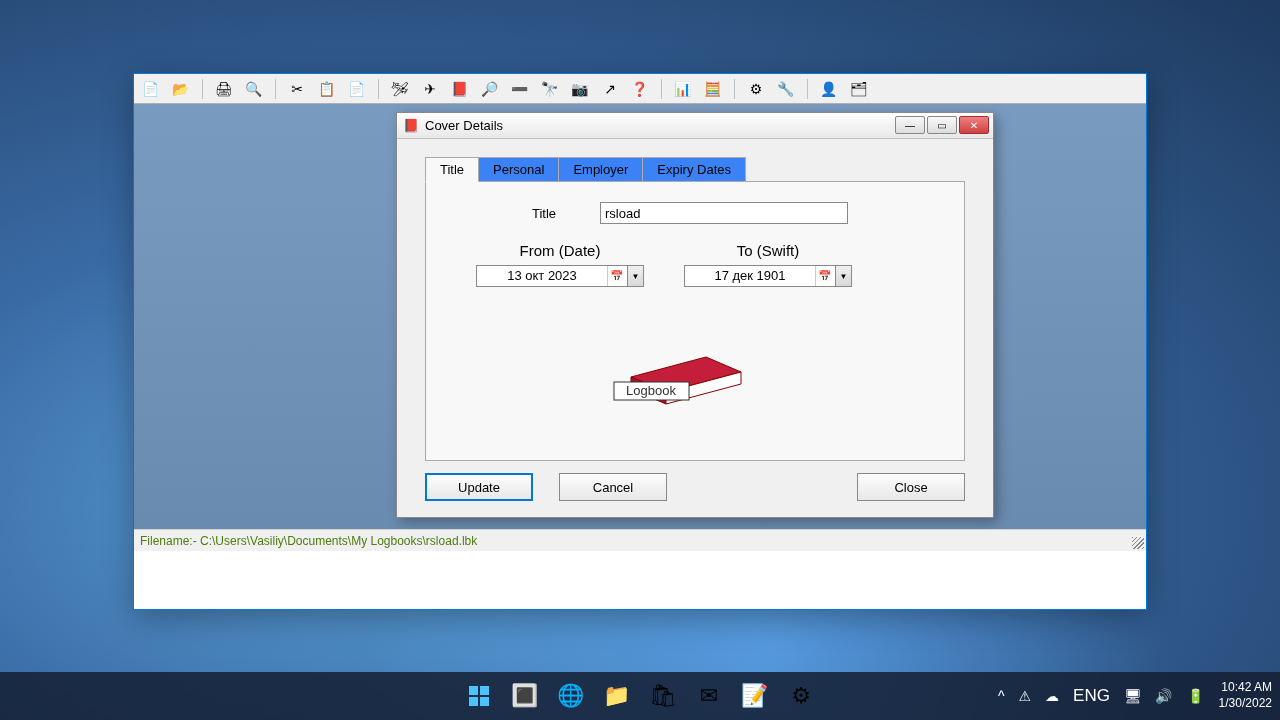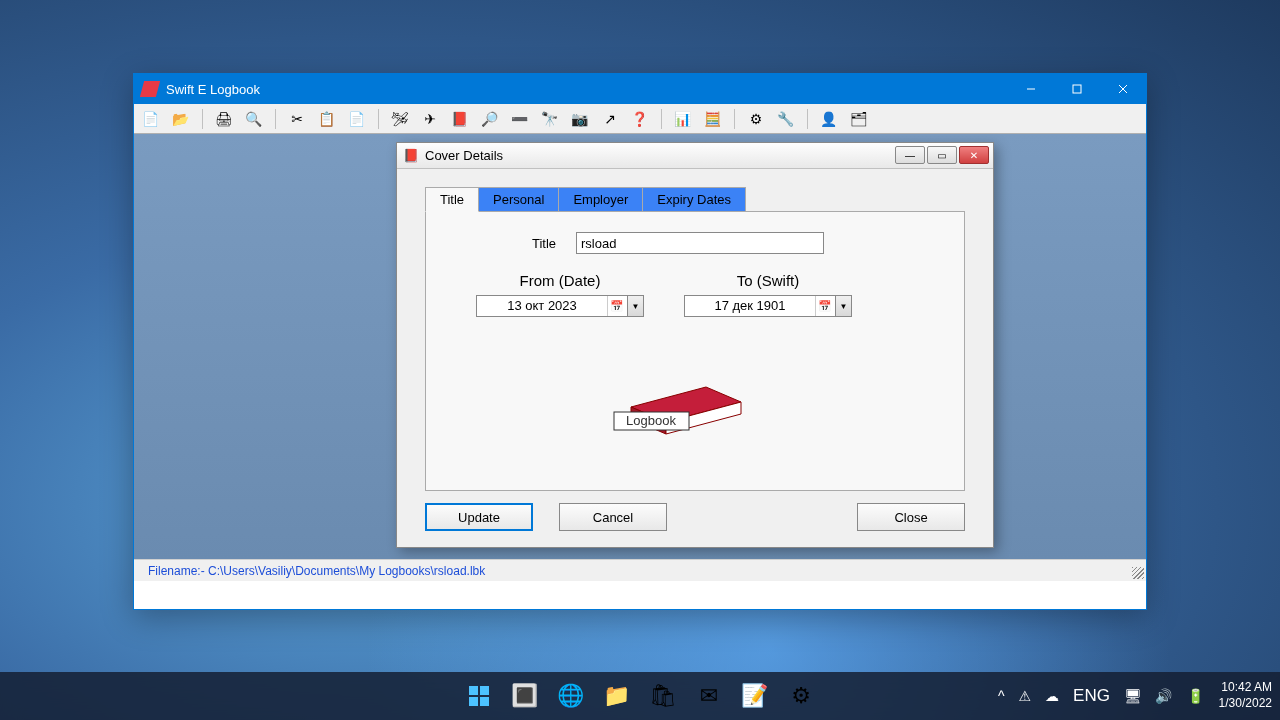--- a/index.html
+++ b/index.html
@@ -92,23 +92,23 @@
     background: linear-gradient(180deg, #7a9bc0 0%, #6a8bb0 100%);
     height: calc(100% - 30px - 28px - 30px - 22px);
   }
 
   .statusbar {
     height: 22px;
     background: #f0f0f0;
     border-top: 1px solid #d0d0d0;
     display: flex;
     align-items: center;
-    padding: 0 14px;
+    padding: 0 6px;
     font-size: 12px;
-    color: #1d4ed8;
+    color: #4d7c0f;
     position: relative;
   }
   .statusbar::after {
     content:''; position:absolute; right:2px; bottom:2px;
     width:12px; height:12px;
     background: repeating-linear-gradient(135deg, #888 0 1px, transparent 1px 3px);
   }
 
   
   .dialog {
@@ -195,20 +195,21 @@
     font-size: 13px;
     margin-left: 40px;
   }
   .text-input {
     width: 248px;
     height: 22px;
     border: 1px solid #888;
     padding: 0 4px;
     font-size: 13px;
     background: #fff;
+    margin-left: 24px;
   }
 
   .date-row {
     display: flex;
     gap: 40px;
     margin-top: 10px;
     margin-left: 20px;
   }
   .date-group { text-align: center; }
   .date-label { display: block; margin-bottom: 6px; font-size: 15px; }
@@ -295,42 +296,20 @@
   .tray-icon { cursor: pointer; font-size: 14px; }
   .tray-clock { text-align: right; line-height: 1.3; }
   .lang { font-size: 17px; }
 </style>
 </head>
 <body>
 
 <div class="desktop-bg"></div>
 
 <div class="main-window">
-  <div class="titlebar">
-    <div class="titlebar-icon"></div>
-    <span class="titlebar-text">Swift E Logbook</span>
-    <div class="win-controls">
-      <div class="win-btn">
-        <svg width="10" height="10">
-            <line x1="1" y1="5" x2="9" y2="5" stroke="#fff" stroke-width="1"></line>
-          </svg>
-      </div>
-      <div class="win-btn">
-        <svg width="10" height="10">
-            <rect x="1" y="1" width="8" height="8" stroke="#fff" fill="none" stroke-width="1"></rect>
-          </svg>
-      </div>
-      <div class="win-btn close">
-        <svg width="10" height="10">
-            <line x1="1" y1="1" x2="9" y2="9" stroke="#fff" stroke-width="1"></line>
-            <line x1="9" y1="1" x2="1" y2="9" stroke="#fff" stroke-width="1"></line>
-          </svg>
-      </div>
-    </div>
-  </div>
 
 
   <div class="toolbar">
     <div class="tool-btn">📄</div>
     <div class="tool-btn">📂</div>
     <div class="tool-sep"></div>
     <div class="tool-btn">🖨</div>
     <div class="tool-btn">🔍</div>
     <div class="tool-sep"></div>
     <div class="tool-btn">✂</div>

